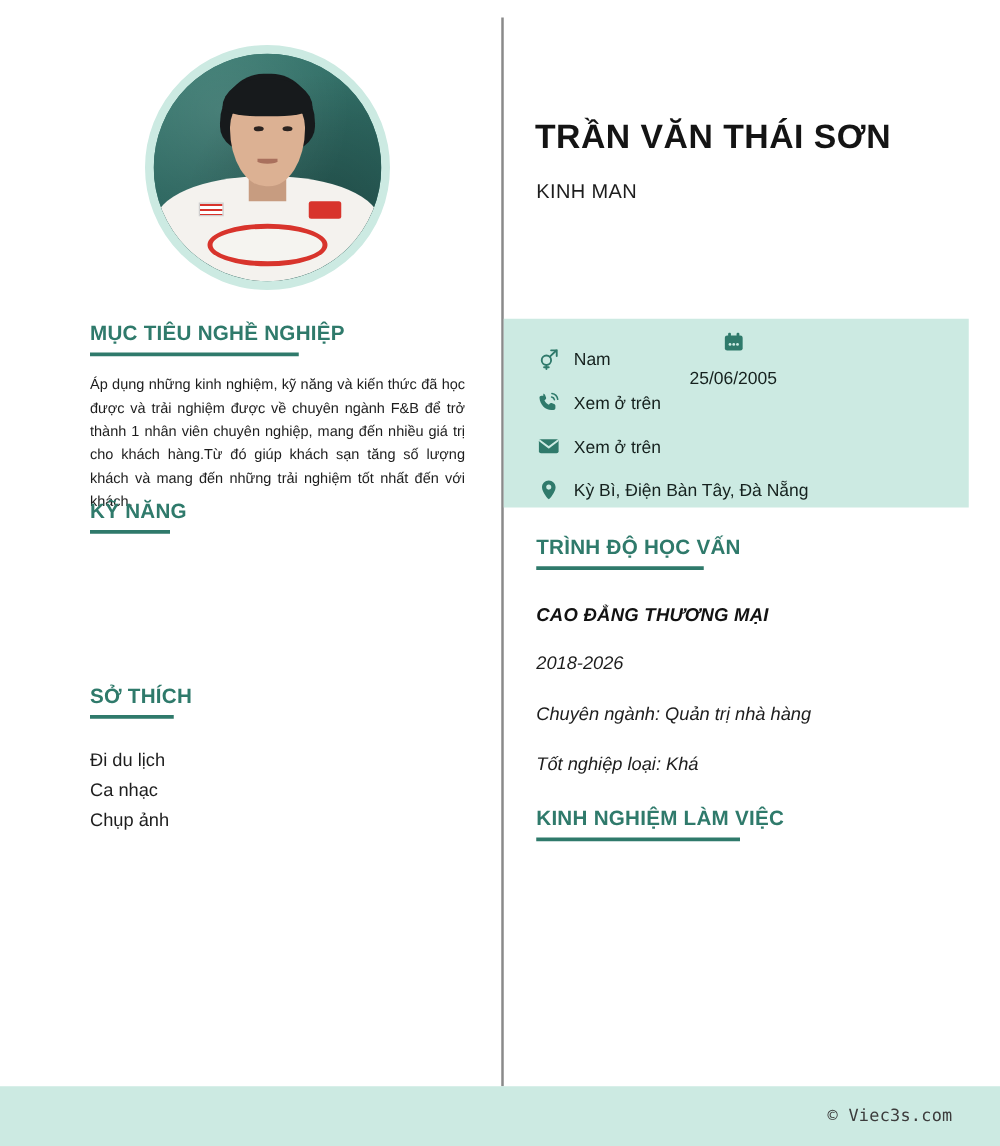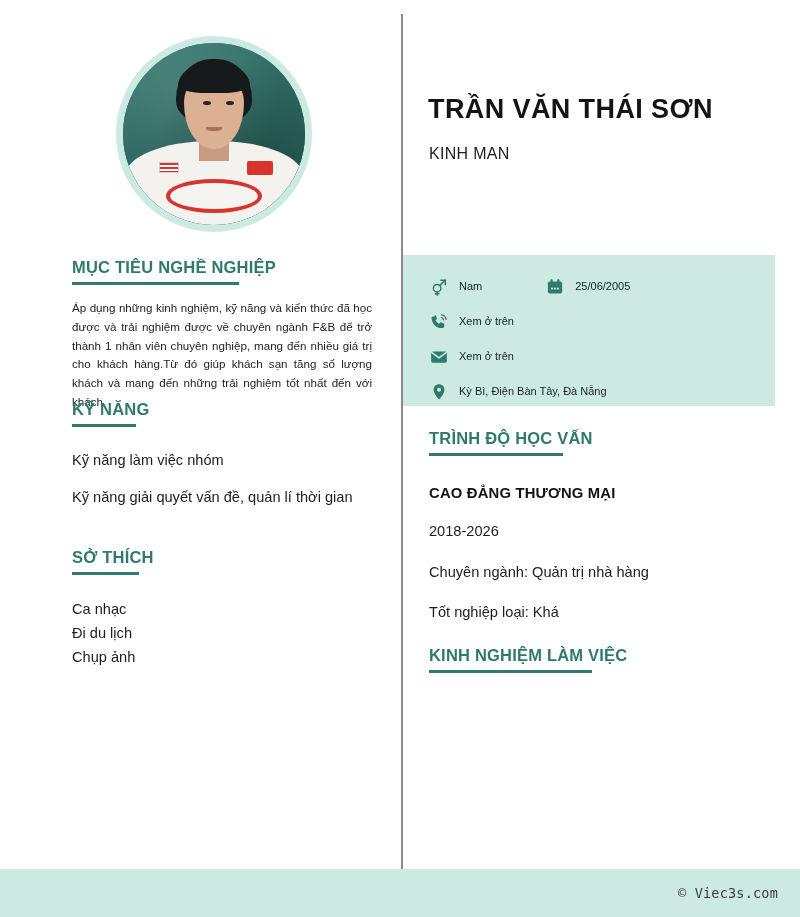--- a/index.html
+++ b/index.html
@@ -270,40 +270,40 @@
   .contact-row {
     display: flex;
     align-items: center;
     height: 35px;
   }
   .contact-item {
     display: flex;
     align-items: center;
     gap: 11px;
   }
-  .contact-item.second { margin-left: 63px; }
+  .contact-item.second { margin-left: 63px; flex-direction: column; }
   .c-ico {
     width: 19px;
     height: 19px;
     flex: 0 0 19px;
     display: flex;
     align-items: center;
     justify-content: center;
     color: #2F7A6B;
   }
   .c-ico svg { display: block; }
   .c-txt {
-    font-size: 11px;
+    font-size: 14px;
     color: #15211e;
     line-height: 1;
     white-space: nowrap;
   }
 
   #edu-title { position: absolute; left: 26px; top: 427px; }
-  #edu-body { position: absolute; left: 26px; top: 483px; width: 350px; }
+  #edu-body { position: absolute; left: 26px; top: 483px; width: 350px; font-style: italic; }
   #exp-title { position: absolute; left: 26px; top: 644px; }
   #exp-body { position: absolute; left: 26px; top: 700px; width: 340px; }
 
   .entry-name {
     font-size: 14.8px;
     font-weight: bold;
     color: #121212;
     letter-spacing: 0.2px;
     margin-bottom: 20px;
   }
@@ -319,21 +319,21 @@
   #footer {
     position: absolute;
     left: 0;
     top: 869px;
     width: 800px;
     height: 48px;
     background: #CCEAE2;
     display: flex;
     align-items: center;
     justify-content: flex-end;
-    padding-right: 22px;
+    padding-right: 38px;
   }
   #footer-text {
     font-family: "DejaVu Sans Mono", monospace;
     font-size: 13.5px;
     color: #3c3c3c;
     letter-spacing: 0.2px;
   }
 </style>
 </head>
 <body>
@@ -360,30 +360,26 @@
         <div class="ph-logo"></div>
       </div>
     </div>
 
     <h2 id="objective-title" class="sec-title">MỤC TIÊU NGHỀ NGHIỆP</h2>
 
     <p id="objective-text">Áp dụng những kinh nghiệm, kỹ năng và kiến thức đã học được và trải nghiệm được về chuyên ngành F&amp;B để trở thành 1 nhân viên chuyên nghiệp, mang đến nhiều giá trị cho khách hàng.Từ đó giúp khách sạn tăng số lượng khách và mang đến những trải nghiệm tốt nhất đến với khách.</p>
 
     <h2 id="skills-title" class="sec-title">KỸ NĂNG</h2>
 
-    <ul id="skills-list">
-      <li>Kỹ năng làm việc nhóm</li>
-      <li>Kỹ năng giải quyết vấn đề, quản lí thời gian</li>
-    </ul>
 
     <h2 id="hobbies-title" class="sec-title">SỞ THÍCH</h2>
 
     <ul id="hobbies-list">
+      <li>Đi du lịch</li>
       <li>Ca nhạc</li>
-      <li>Đi du lịch</li>
       <li>Chụp ảnh</li>
     </ul>
   </div>
 
   <div id="right-col">
 
     <div id="cv-name">TRẦN VĂN THÁI SƠN</div>
     <div id="cv-role">KINH MAN</div>
 
     <div id="contact-panel">

